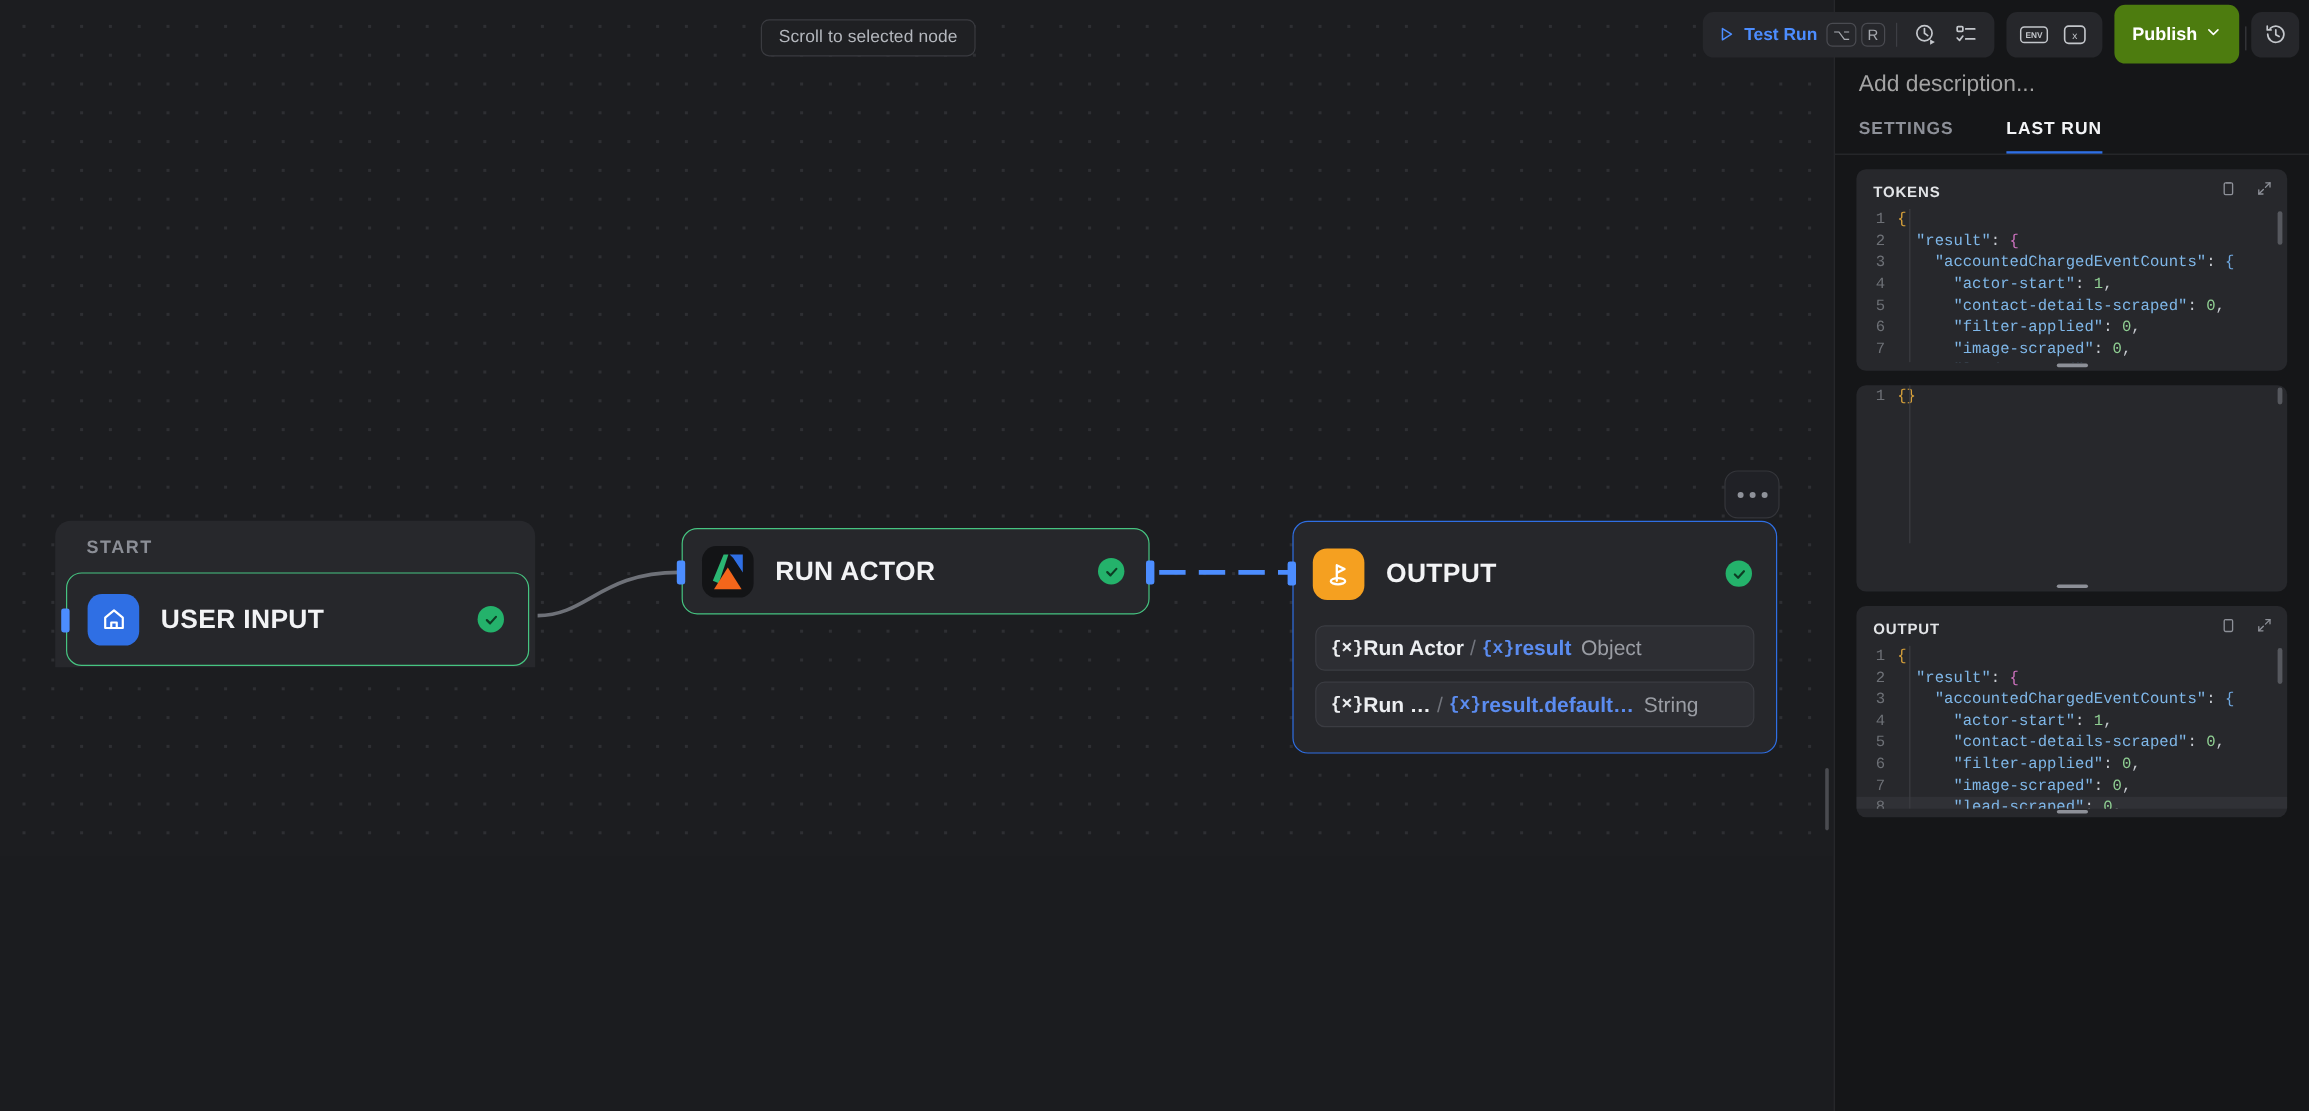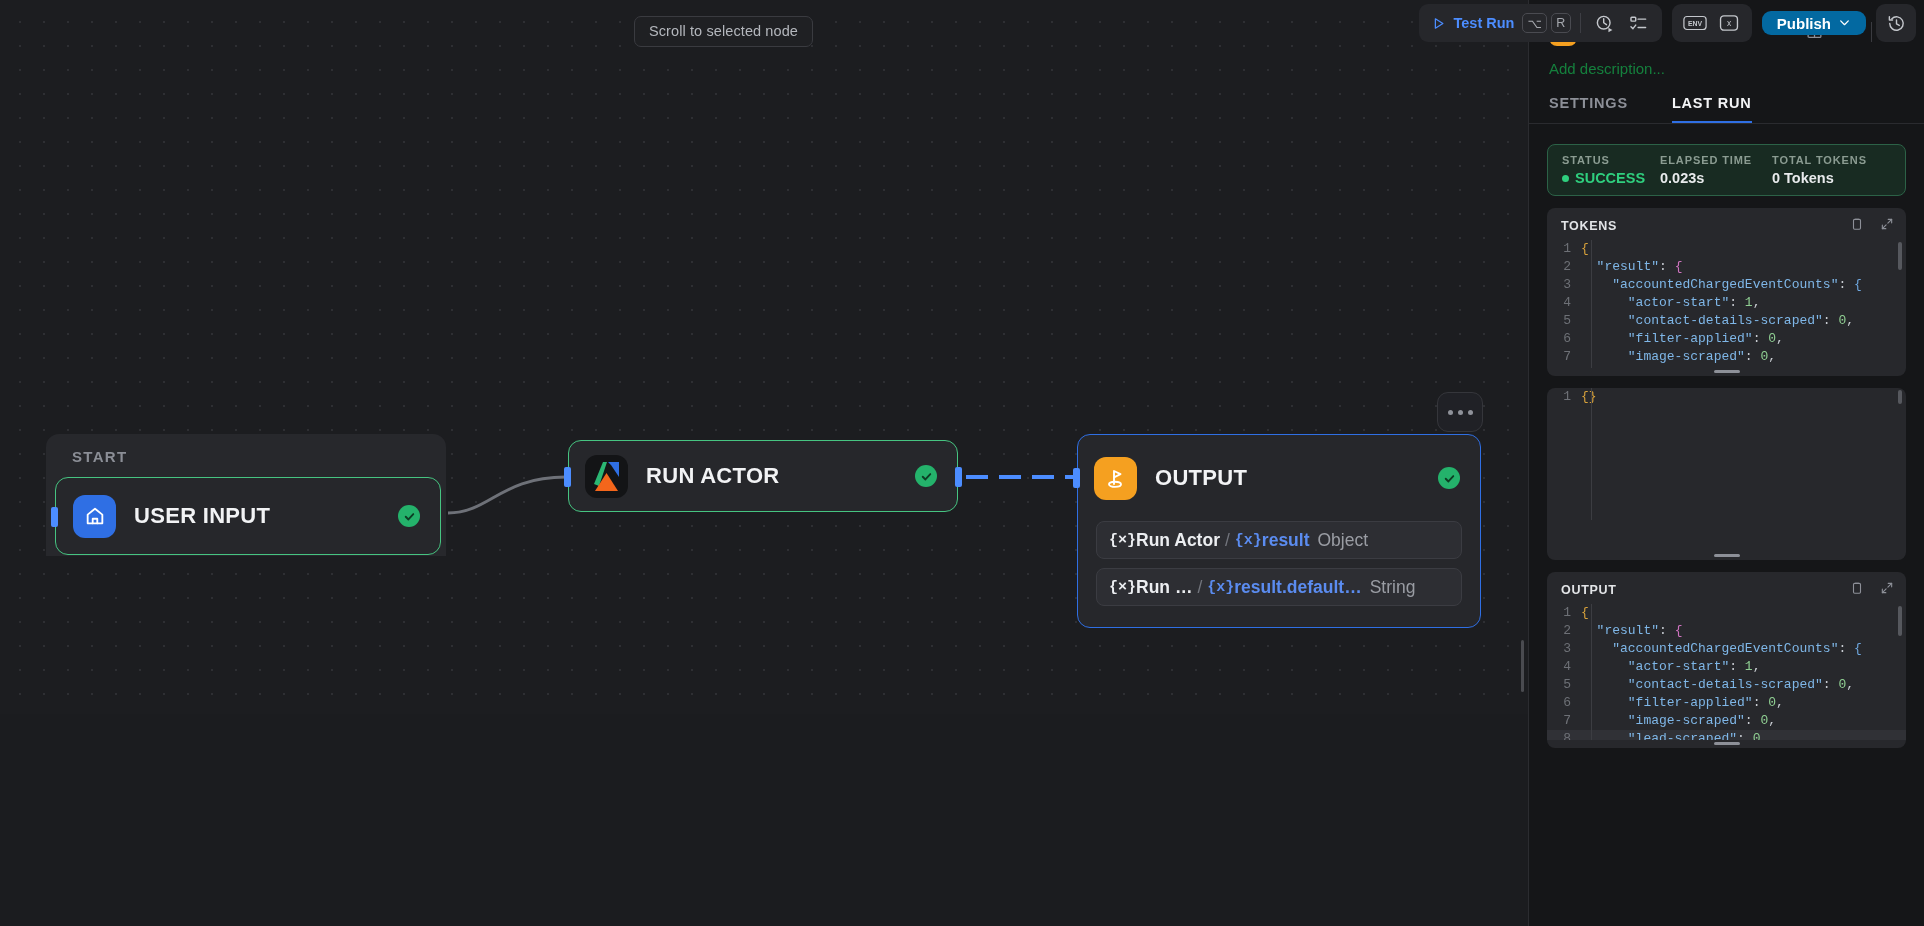--- a/index.html
+++ b/index.html
@@ -113,21 +113,21 @@
   }
   .p-head { display: flex; align-items: center; padding: 18px 18px 0 20px; }
   .p-icon {
     width: 28px; height: 28px; border-radius: 8px; background: #f5a020;
     display: flex; align-items: center; justify-content: center; flex: 0 0 auto;
   }
   .p-title { margin-left: 12px; font-size: 18px; font-weight: bold; color: #f3f4f6; }
   .p-head-actions { margin-left: auto; display: flex; align-items: center; gap: 12px; }
   .p-ibtn { width: 22px; height: 22px; display:flex; align-items:center; justify-content:center; color:#8d9098; }
   .p-divider-v { width: 1px; height: 20px; background: #3a3b40; }
-  .p-desc { padding: 14px 20px 0; color: #15803d; font-size: 15px; }
+  .p-desc { padding: 14px 20px 0; color: #a3a3a3; font-size: 19px; }
 
   .tabs { display: flex; padding: 18px 20px 0; border-bottom: 1px solid #2a2b2f; }
   .tab {
     font-size: 14.5px; font-weight: bold; letter-spacing: .8px;
     color: #8d9098; padding-bottom: 10px; border-bottom: 2.5px solid transparent;
   }
   .tab.active { color: #f3f4f6; border-bottom-color: #2f6fe4; margin-left: 44px; }
 
   .status-card {
     margin: 20px 18px 0; height: 52px;
@@ -166,22 +166,22 @@
   
   #toolbar { position: absolute; right: 8px; top: 4px; display: flex; align-items: center; gap: 10px; z-index: 20; }
   .tb-group { display: flex; align-items: center; background: #26272b; border-radius: 9px; height: 38px; padding: 0 8px; gap: 4px; }
   .tb-run { display: flex; align-items: center; gap: 7px; padding: 0 4px; }
   .tb-run-label { color: #4c8dff; font-size: 14.5px; font-weight: bold; }
   .tb-play { color: #4c8dff; display: flex; }
   .kbd { border: 1px solid #4a4b51; border-radius: 5px; min-width: 20px; height: 20px; padding: 0 4px;
          display: flex; align-items: center; justify-content: center; color: #a5a8ae; font-size: 12.5px; }
   .tb-sep { width: 1px; height: 20px; background: #3d3e44; margin: 0 5px; }
   .tb-icon { width: 30px; height: 30px; display: flex; align-items: center; justify-content: center; color: #c4c7cc; }
-  .tb-publish { display: flex; align-items: center; gap: 7px; background: #0369a1; border-radius: 9px;
-                height: 24px; padding: 0 15px; color: #fff; font-size: 15px; font-weight: bold; }
+  .tb-publish { display: flex; align-items: center; gap: 7px; background: #4d7c0f; border-radius: 9px;
+                height: 49px; padding: 0 15px; color: #fff; font-size: 15px; font-weight: bold; }
   .tb-single { width: 40px; height: 38px; background: #26272b; border-radius: 9px;
                display: flex; align-items: center; justify-content: center; color: #c4c7cc; }
 </style>
 </head>
 <body>
 
 <div id="app">
 
   <div id="canvas">
 
@@ -311,37 +311,20 @@
       </div>
     </div>
 
     <div class="p-desc">Add description...</div>
 
     <div class="tabs">
       <div class="tab">SETTINGS</div>
       <div class="tab active">LAST RUN</div>
     </div>
 
-    <div class="status-card">
-      <div class="sc-col c1">
-        <div class="sc-lbl">STATUS</div>
-        <div class="sc-val green">
-          <span class="sc-dot"></span>
-          <span>SUCCESS</span>
-        </div>
-      </div>
-      <div class="sc-col c2">
-        <div class="sc-lbl">ELAPSED TIME</div>
-        <div class="sc-val">0.023s</div>
-      </div>
-      <div class="sc-col">
-        <div class="sc-lbl">TOTAL TOKENS</div>
-        <div class="sc-val">0 Tokens</div>
-      </div>
-    </div>
 
     <div class="code-card" style="height:168px">
       <div class="cc-head">
         <div class="cc-title">TOKENS</div>
         <div class="cc-acts">
           <span>
             <svg width="14" height="14" viewBox="0 0 24 24" fill="none" stroke="currentColor" stroke-width="1.9" stroke-linecap="round" stroke-linejoin="round">
                 <rect x="6" y="4" width="12" height="17" rx="2"></rect>
                 <path d="M9 4 h6"></path>
               </svg>

